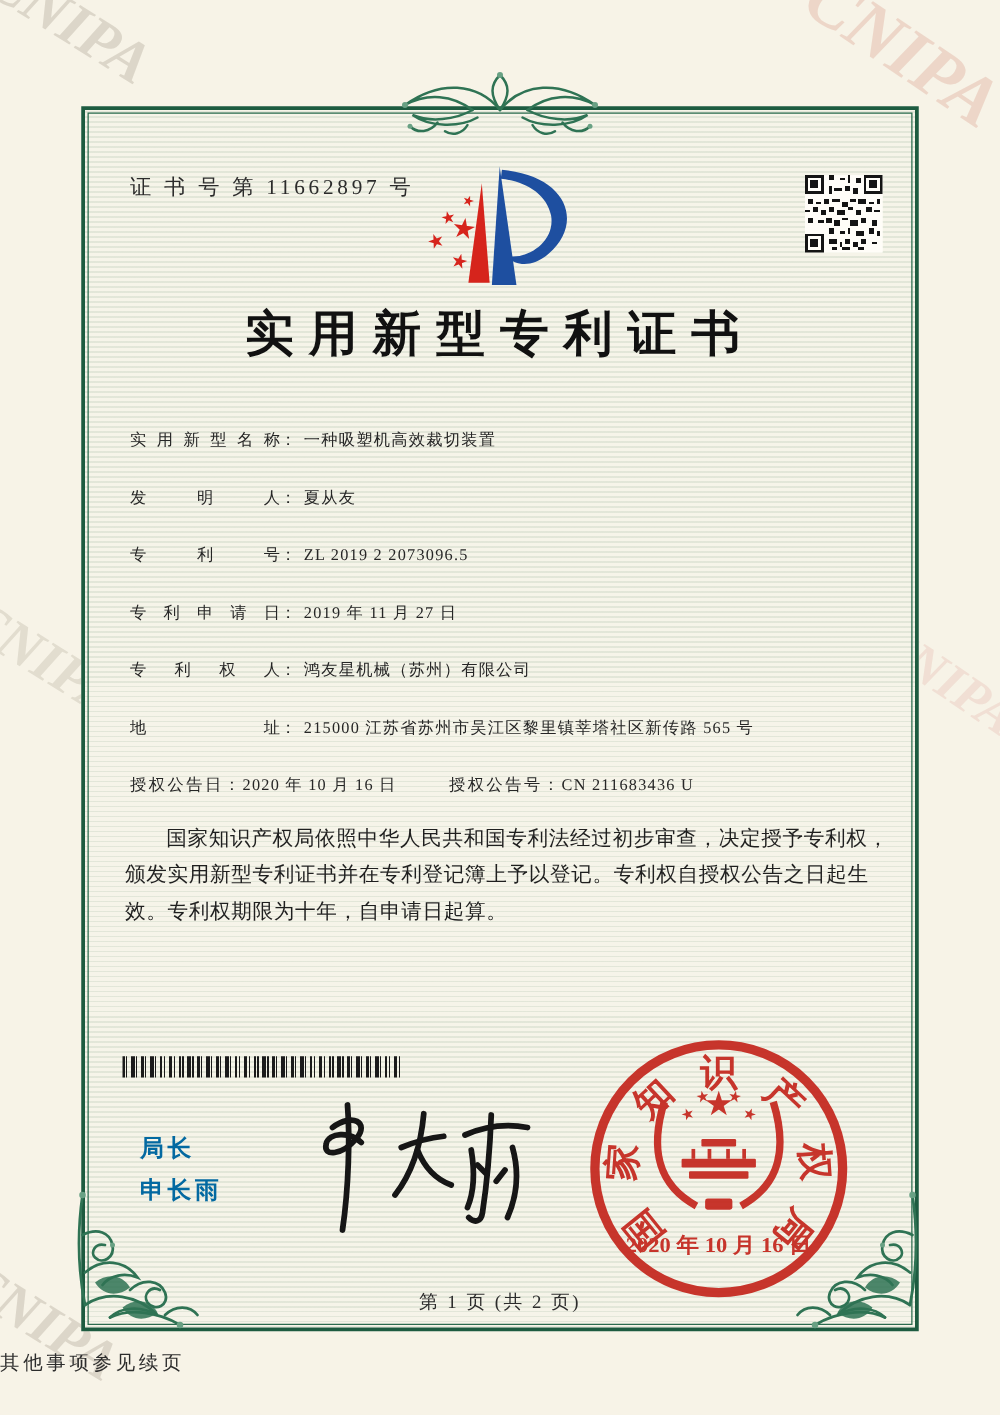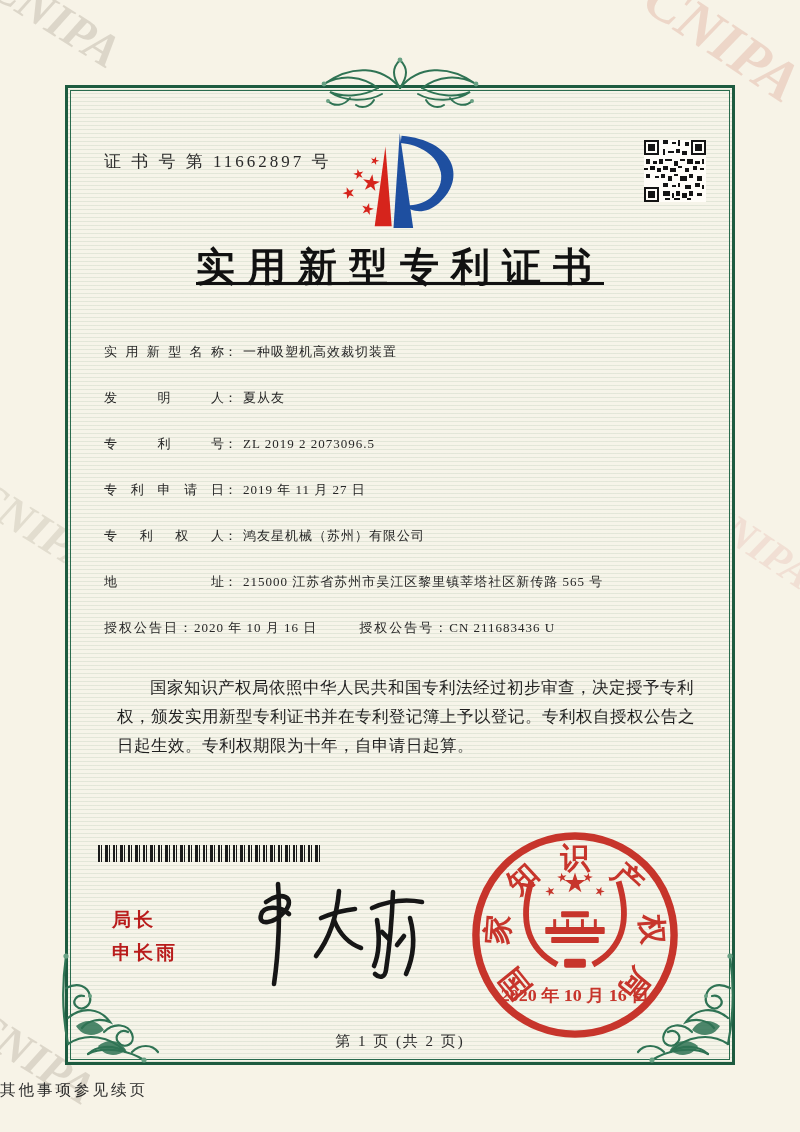--- a/index.html
+++ b/index.html
@@ -32,44 +32,44 @@
         rgba(0,0,0,0) 1px, rgba(0,0,0,0) 4px),
       #f6f4e9;}
   .frame-inner{position:absolute;inset:2px;border:1px solid #2a6b4e;}
   .ornament{position:absolute;z-index:2;pointer-events:none;}
   .ornament svg{display:block;}
   .orn-top{left:316px;top:54px;}
   .orn-bl{left:52px;top:948px;}
   .orn-br{left:632px;top:948px;}
   
   .layer{position:absolute;inset:0;z-index:3;}
-  .cert-no{position:absolute;left:104px;top:138px;font-size:17px;letter-spacing:3px;color:#2b2b2b;margin-top:12px;}
+  .cert-no{position:absolute;left:104px;top:138px;font-size:17px;letter-spacing:3px;color:#2b2b2b;}
   .logo{position:absolute;left:330px;top:126px;}
   .qr{position:absolute;left:644px;top:140px;width:62px;height:62px;background:#fffdf8;}
   .title{position:absolute;left:0;right:0;top:240px;text-align:center;
-    font-size:39px;font-weight:bold;letter-spacing:12px;color:#111;text-decoration:underline;}
+    font-size:39px;font-weight:bold;letter-spacing:12px;color:#111;}
   .rows{position:absolute;left:104px;top:343px;font-size:13px;color:#262626;}
   .row{height:18px;margin-bottom:28px;white-space:nowrap;}
   .lbl{display:inline-block;width:120px;text-align:justify;text-align-last:justify;vertical-align:top;}
   .colon{display:inline-block;margin-right:6px;}
   .val{letter-spacing:1px;}
   .pair2{margin-left:42px;}
   .pair2 .plain-lbl{letter-spacing:2px;}
   .plain-lbl{letter-spacing:2px;}
   .paras{position:absolute;left:100px;top:656px;width:624px;font-size:16.5px;
     line-height:29px;color:#1f1f1f;letter-spacing:0.5px;}
-  .paras p{margin:17px;text-indent:2em;}
+  .paras p{margin:0;text-indent:2em;}
   .barcode{position:absolute;left:98px;top:845px;width:224px;height:17px;
     background:repeating-linear-gradient(90deg,
       #1b1b1b 0 2px, rgba(0,0,0,0) 2px 3px,
       #1b1b1b 3px 4px, rgba(0,0,0,0) 4px 7px,
       #1b1b1b 7px 10px, rgba(0,0,0,0) 10px 11px,
       #1b1b1b 11px 12px, rgba(0,0,0,0) 12px 15px);}
   .sig-block{position:absolute;left:112px;top:903px;font-size:19px;font-weight:bold;
-    letter-spacing:3px;color:#b91c1c;line-height:33px;
+    letter-spacing:3px;color:#0369a1;line-height:33px;
     font-family:"Liberation Sans","DejaVu Sans",sans-serif;}
   .sig-hand{position:absolute;left:222px;top:878px;}
   .seal{position:absolute;left:466px;top:826px;width:218px;height:218px;opacity:0.92;}
   .page-no{position:absolute;left:0;right:0;top:1032px;text-align:center;font-size:15px;color:#2c2c2c;letter-spacing:2px;}
   .cont-note{position:absolute;left:0;right:0;top:1080px;text-align:left;font-size:15.5px;color:#2c2c2c;letter-spacing:3px;}
 </style>
 </head>
 <body>
 
 <div class="wm wm-gray wm1">CNIPA</div>

